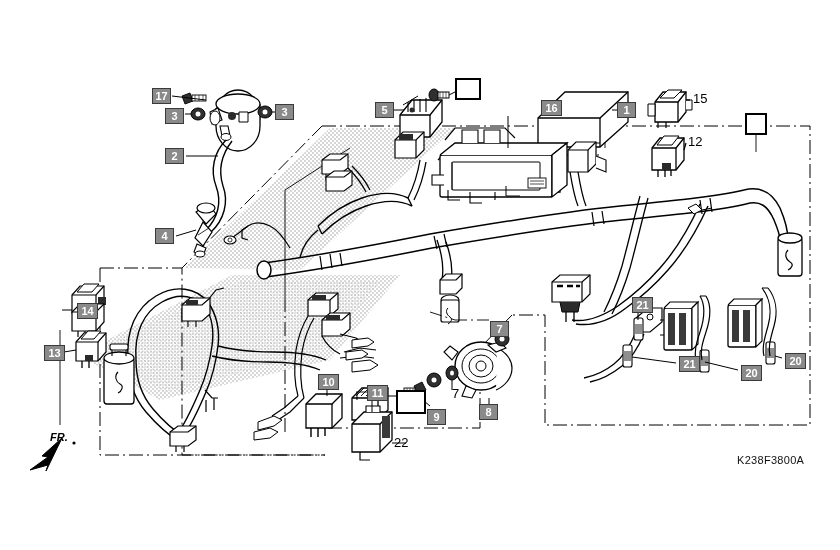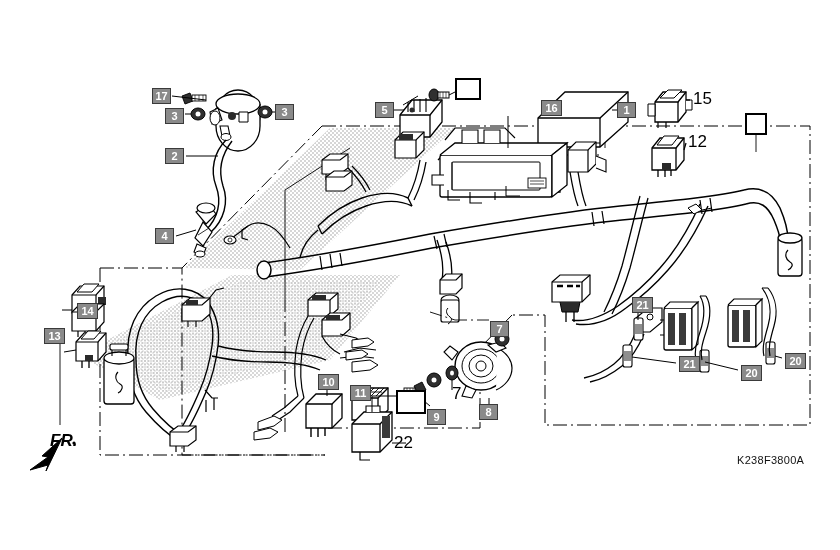--- a/index.html
+++ b/index.html
@@ -43,36 +43,36 @@
   .blankbox {
     position: absolute;
     background: #ffffff;
     border: 2px solid #000000;
     box-sizing: border-box;
   }
   
   .plainlabel {
     position: absolute;
     color: #000000;
-    font-size: 17px;
+    font-size: 13px;
     font-family: "Liberation Sans", sans-serif;
     font-weight: normal;
     line-height: 14px;
   }
   .partnumber {
     position: absolute;
     color: #111111;
     font-size: 11px;
     font-family: "Liberation Sans", sans-serif;
     letter-spacing: 0.3px;
   }
   .frlabel {
     position: absolute;
     color: #000000;
-    font-size: 17px;
+    font-size: 11px;
     font-weight: bold;
     font-style: italic;
     font-family: "Liberation Sans", sans-serif;
   }
 </style>
 </head>
 <body>
 
 <div id="page">
 
@@ -525,24 +525,24 @@
 
   <div class="callout" style="left:152px; top:88px;">17</div>
   <div class="callout" style="left:165px; top:108px;">3</div>
   <div class="callout" style="left:275px; top:104px;">3</div>
   <div class="callout" style="left:165px; top:148px;">2</div>
   <div class="callout" style="left:155px; top:228px;">4</div>
   <div class="callout" style="left:375px; top:102px;">5</div>
   <div class="callout wide" style="left:497px; top:100px;margin-left:44px;">16</div>
   <div class="callout" style="left:617px; top:102px;">1</div>
   <div class="callout wide" style="left:41px; top:303px;margin-left:36px;">14</div>
-  <div class="callout wide" style="left:44px; top:328px;">13</div>
+  <div class="callout wide" style="left:44px; top:345px;">13</div>
   <div class="callout" style="left:490px; top:321px;">7</div>
   <div class="callout wide" style="left:318px; top:374px;">10</div>
-  <div class="callout wide" style="left:350px; top:385px;">11</div>
+  <div class="callout wide" style="left:367px; top:385px;">11</div>
   <div class="callout" style="left:427px; top:409px;">9</div>
   <div class="callout" style="left:479px; top:404px;">8</div>
   <div class="callout wide" style="left:632px; top:297px;">21</div>
   <div class="callout wide" style="left:679px; top:356px;">21</div>
   <div class="callout wide" style="left:741px; top:365px;">20</div>
   <div class="callout wide" style="left:785px; top:353px;">20</div>
 
   <div class="plainlabel" style="left:693px; top:92px;">15</div>
   <div class="plainlabel" style="left:688px; top:135px;text-align:right;">12</div>
   <div class="plainlabel" style="left:452px; top:387px;">7</div>

